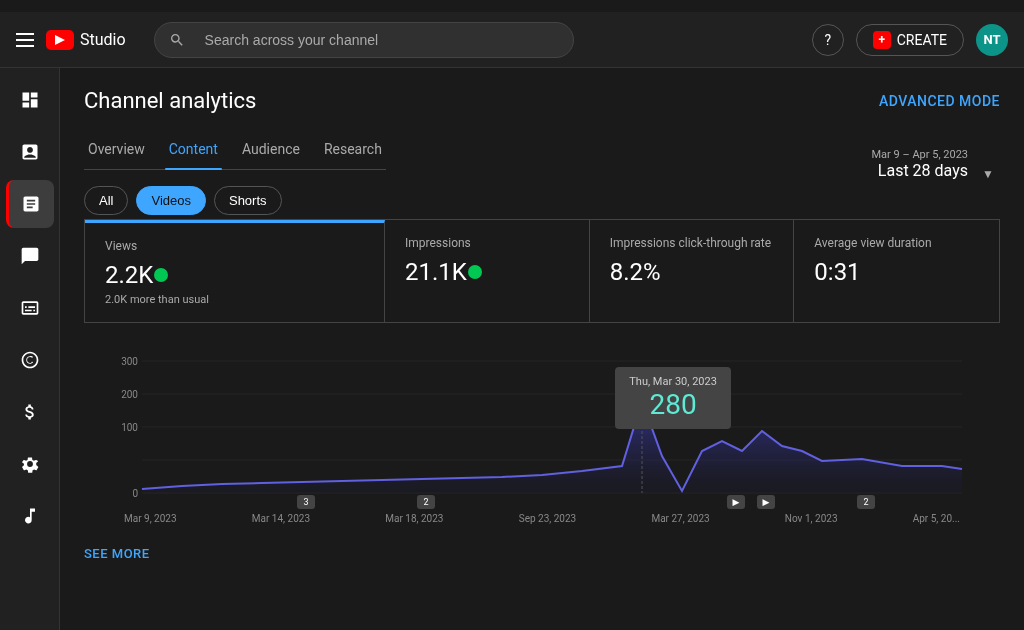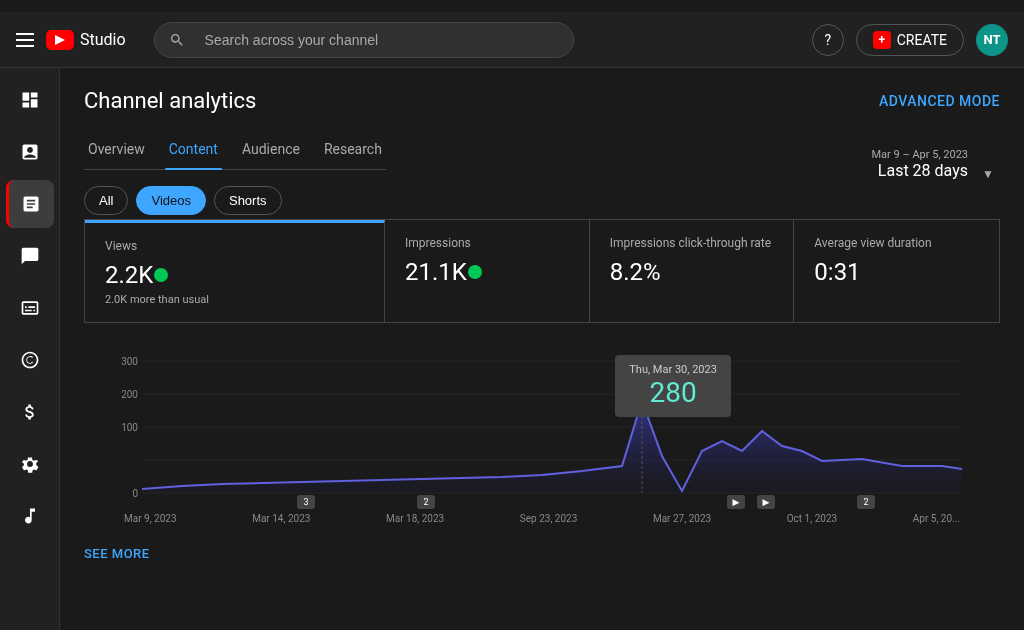--- a/index.html
+++ b/index.html
@@ -82,21 +82,21 @@
     .stat-card:last-child { border-right: none; }
     .stat-card.active-card { border-top: 3px solid #3ea6ff; }
     .stat-label { font-size: 12px; color: #aaa; margin-bottom: 8px; }
     .stat-value { font-size: 24px; font-weight: 400; color: #fff; display: flex; align-items: center; gap: 1px; margin-bottom: 4px; }
     .stat-green-dot { width: 14px; height: 14px; border-radius: 50%; background: #00c853; display: inline-block; }
     .stat-sub { font-size: 11px; color: #aaa; }
     
     
     .chart-container { background: #1a1a1a; padding: 12px 0; position: relative; margin-top: 0; }
     .chart-tooltip {
-      position: absolute; top: 16px; left: 58%; background: #444; border-radius: 4px;
+      position: absolute; top: 28px; left: 58%; background: #444; border-radius: 4px;
       padding: 8px 14px; z-index: 10; text-align: center;
     }
     .tooltip-date { font-size: 11px; color: #ccc; }
     .tooltip-value { font-size: 28px; color: #5eead4; font-weight: 400; }
     
     .see-more { color: #3ea6ff; font-size: 13px; font-weight: 500; cursor: pointer; margin-top: 10px; letter-spacing: 0.5px; }
     
     .tabs-and-date { display: flex; justify-content: space-between; align-items: flex-end; }
   </style>
 </head>
@@ -285,21 +285,21 @@
         <rect x="755" y="144" width="18" height="14" rx="3" fill="#444"></rect>
         <text x="764" y="154" fill="#fff" font-size="9" text-anchor="middle">2</text>
       </svg>
 
       <div style="display:flex; justify-content:space-between; padding: 2px 40px 0 40px;">
         <span style="font-size:10px;color:#888;">Mar 9, 2023</span>
         <span style="font-size:10px;color:#888;">Mar 14, 2023</span>
         <span style="font-size:10px;color:#888;">Mar 18, 2023</span>
         <span style="font-size:10px;color:#888;">Sep 23, 2023</span>
         <span style="font-size:10px;color:#888;">Mar 27, 2023</span>
-        <span style="font-size:10px;color:#888;">Oct 1, 2023</span>
+        <span style="font-size:10px;color:#888;">Nov 1, 2023</span>
         <span style="font-size:10px;color:#888;">Apr 5, 20...</span>
       </div>
     </div>
 
     <div class="see-more">SEE MORE</div>
 
   </div>
 </div>
 
 </body></html>

